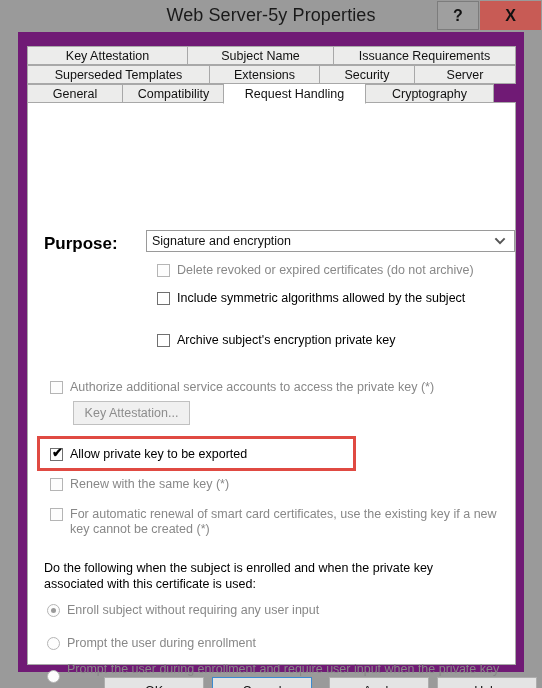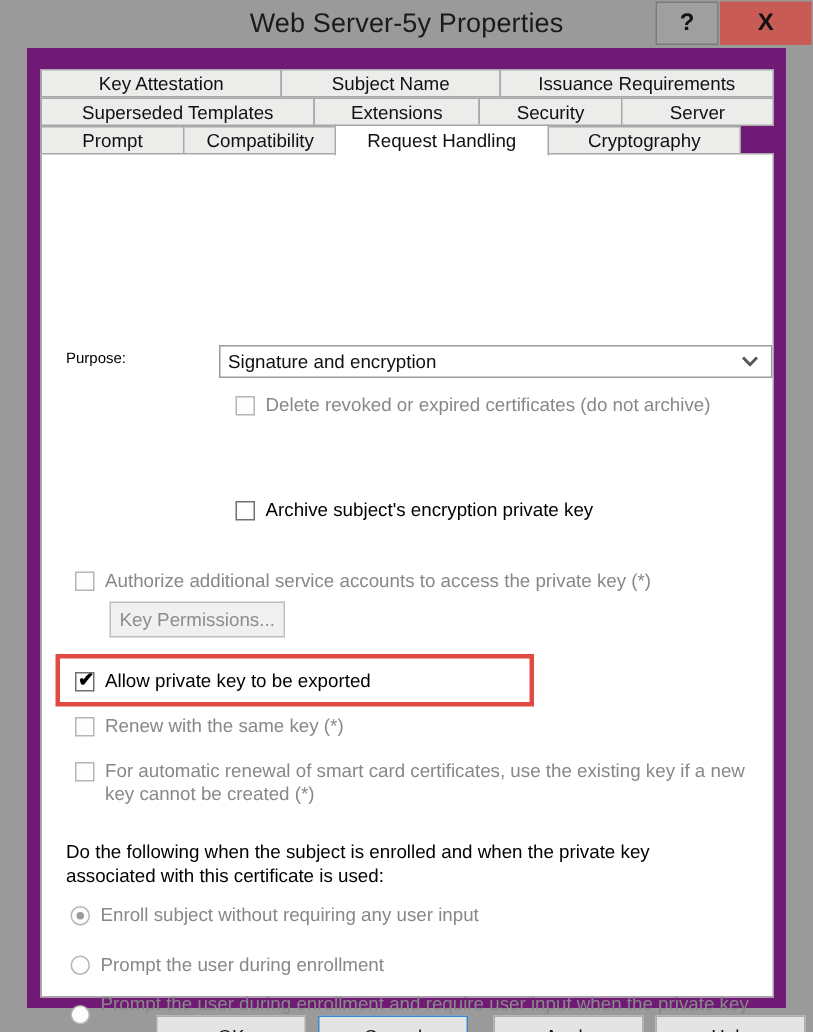--- a/index.html
+++ b/index.html
@@ -180,21 +180,22 @@
     width: 5px; height: 5px;
     border-radius: 50%;
     background: #9a9a9a;
   }
   .rdo-text { margin-left: 7px; line-height: 15px; color: #888888; text-align: right; }
 
   
   #purpose-label {
     position: absolute;
     left: 16px; top: 131px;
-    font-size: 10px;
+    font-size: 17px;
+    font-weight: bold;
   }
   #purpose-combo {
     position: absolute;
     left: 118px; top: 127px;
     width: 369px; height: 22px;
     background: #ffffff;
     border: 1px solid #9a9a9a;
     box-sizing: border-box;
     cursor: default;
   }
@@ -287,21 +288,21 @@
       </div>
 
       <div class="tab-row r2">
         <div class="tab" style="width:182px">Superseded Templates</div>
         <div class="tab" style="width:110px">Extensions</div>
         <div class="tab" style="width:95px">Security</div>
         <div class="tab" style="width:102px">Server</div>
       </div>
 
       <div class="tab-row r3">
-        <div class="tab" style="width:95px">Prompt</div>
+        <div class="tab" style="width:95px">General</div>
         <div class="tab" style="width:102px">Compatibility</div>
         <div class="tab active" style="width:143px">Request Handling</div>
         <div class="tab" style="width:129px">Cryptography</div>
       </div>
 
     </div>
 
     <div id="panel">
 
       <div id="purpose-label">Purpose:</div>
@@ -310,32 +311,36 @@
         <svg id="purpose-arrow" viewBox="0 0 12 12">
           <path d="M2 4 L6 8.2 L10 4" stroke="#555" stroke-width="1.9" fill="none" stroke-linecap="square"></path>
         </svg>
       </div>
 
       <div class="row" style="left:129px; top:160px;">
         <span class="cbx dim"></span>
         <span class="cbx-text lbl dim">Delete revoked or expired certificates (do not archive)</span>
       </div>
 
+      <div class="row" style="left:129px; top:188px;">
+        <span class="cbx"></span>
+        <span class="cbx-text lbl">Include symmetric algorithms allowed by the subject</span>
+      </div>
 
       <div class="row" style="left:129px; top:214px;margin-top:16px;">
         <span class="cbx"></span>
         <span class="cbx-text lbl">Archive subject's encryption private key</span>
       </div>
 
       <div class="row" style="left:22px; top:277px;">
         <span class="cbx dim"></span>
         <span class="cbx-text lbl dim">Authorize additional service accounts to access the private key (*)</span>
       </div>
 
-      <div id="key-perm-btn">Key Permissions...</div>
+      <div id="key-perm-btn">Key Attestation...</div>
 
       <div class="row" style="left:22px; top:344px;">
         <span class="cbx">
             <span class="tick">✔</span>
           </span>
         <span class="cbx-text lbl">Allow private key to be exported</span>
       </div>
       <div id="highlight-box"></div>
 
       <div class="row" style="left:22px; top:374px;">

